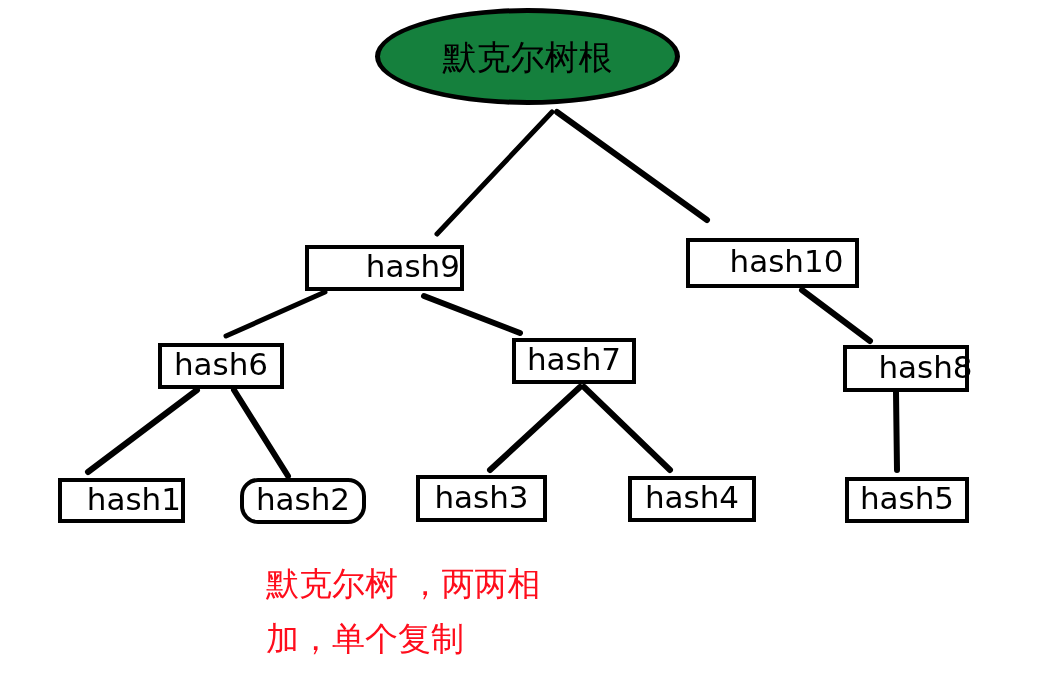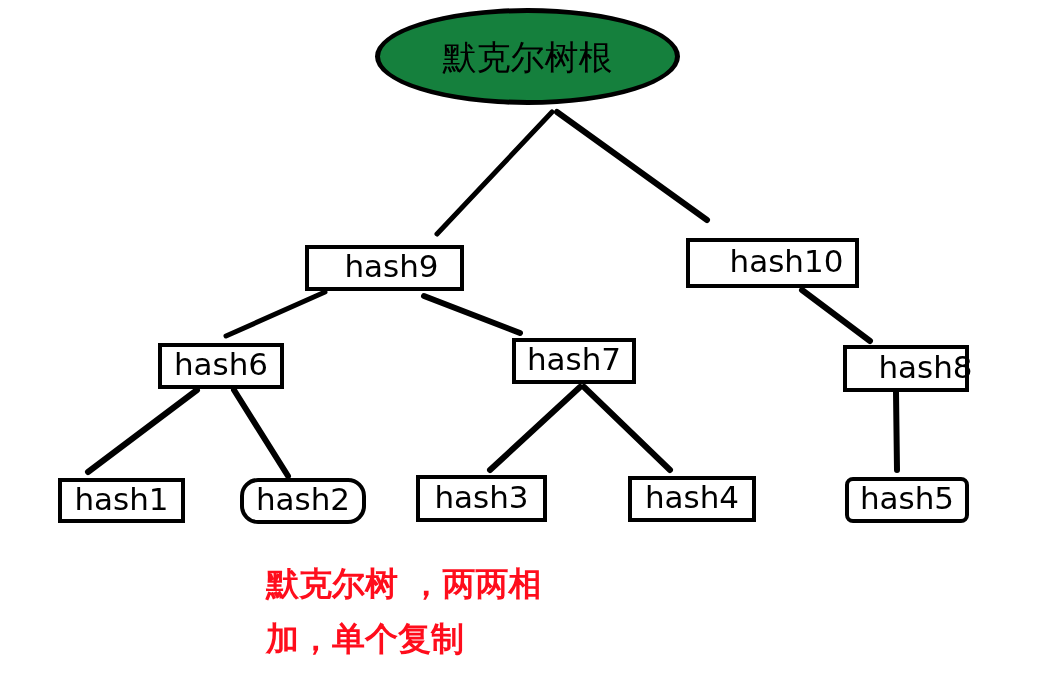--- a/index.html
+++ b/index.html
@@ -36,38 +36,37 @@
     white-space: nowrap;
   }
   .node-box {
     border: 4px solid #000000;
     font-size: 31px;
     line-height: 1;
     letter-spacing: 0px;
     padding-bottom: 3px;
   }
   .node-box.wide-pad {
-    justify-content: center;
+    justify-content: flex-end;
     padding-left: 14px;
   }
   .node-ellipse {
     border: 5px solid #000000;
     border-radius: 50%;
     font-size: 34px;
     line-height: 1;
     background: #15803d;
   }
   .caption {
     position: absolute;
     color: #ff0d1c;
     font-size: 33px;
     line-height: 48px;
     white-space: nowrap;
     font-family: "DejaVu Sans", "Liberation Sans", sans-serif;
-    font-weight: bold;
   }
 </style>
 </head>
 <body>
 
 <div id="canvas">
 
   <svg id="edges" viewBox="0 0 1063 697" xmlns="http://www.w3.org/2000/svg">
 
     <line x1="552" y1="112" x2="437" y2="234" stroke="#000000" stroke-width="5" stroke-linecap="round"></line>
@@ -108,37 +107,37 @@
   </div>
 
   <div class="node node-box" style="left:512px; top:338px; width:124px; height:46px;">
     <span>hash7</span>
   </div>
 
   <div class="node node-box" style="left:843px; top:345px; width:126px; height:47px;padding-left:39px;">
     <span>hash8</span>
   </div>
 
-  <div class="node node-box" style="left:58px; top:478px; width:127px; height:45px;">
+  <div class="node node-box" style="left:58px; top:478px; width:127px; height:45px;justify-content:flex-end;">
     <span>hash1</span>
   </div>
 
   <div class="node node-box" style="left:240px; top:478px; width:126px; height:46px;border-radius:18px;">
     <span>hash2</span>
   </div>
 
   <div class="node node-box" style="left:416px; top:475px; width:131px; height:47px;">
     <span>hash3</span>
   </div>
 
   <div class="node node-box" style="left:628px; top:476px; width:128px; height:46px;">
     <span>hash4</span>
   </div>
 
-  <div class="node node-box" style="left:845px; top:477px; width:124px; height:46px;border-radius:8px;">
+  <div class="node node-box" style="left:845px; top:477px; width:124px; height:46px;">
     <span>hash5</span>
   </div>
 
   <div class="caption" style="left:266px; top:560px;">默克尔树 ，两两相</div>
 
   <div class="caption" style="left:266px; top:615px;">加，单个复制</div>
 
 </div>
 
 </body></html>

